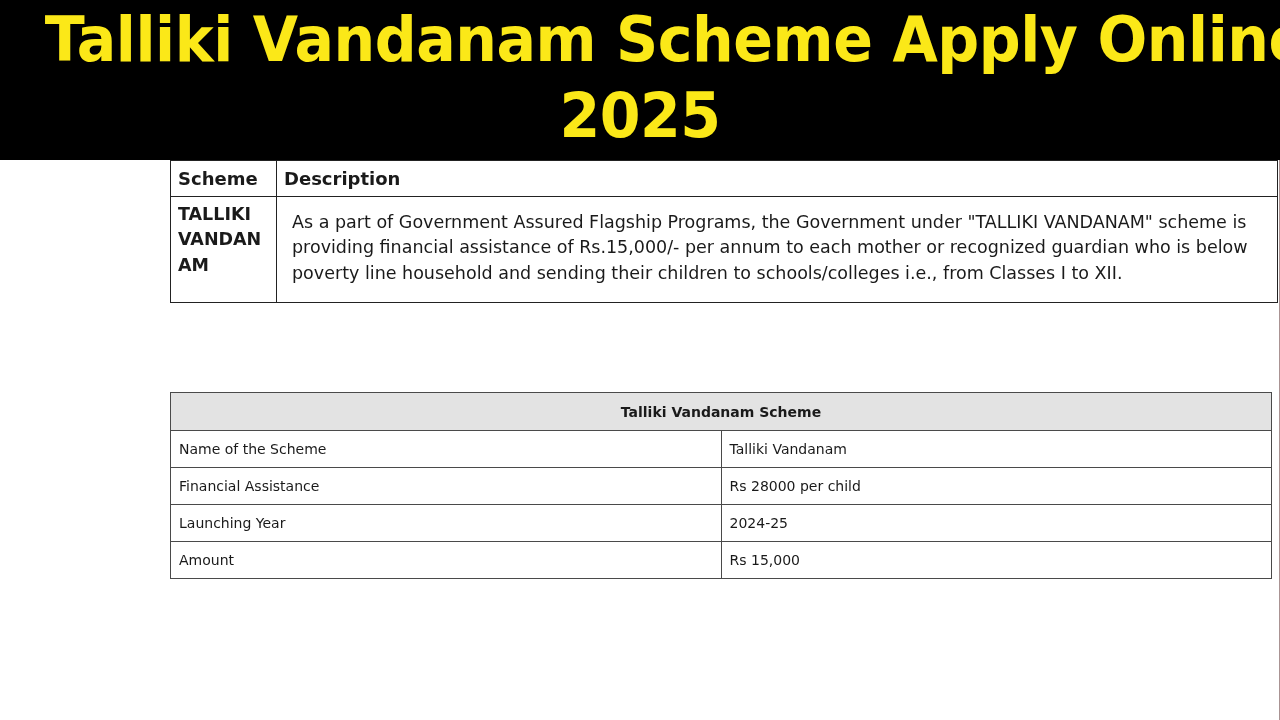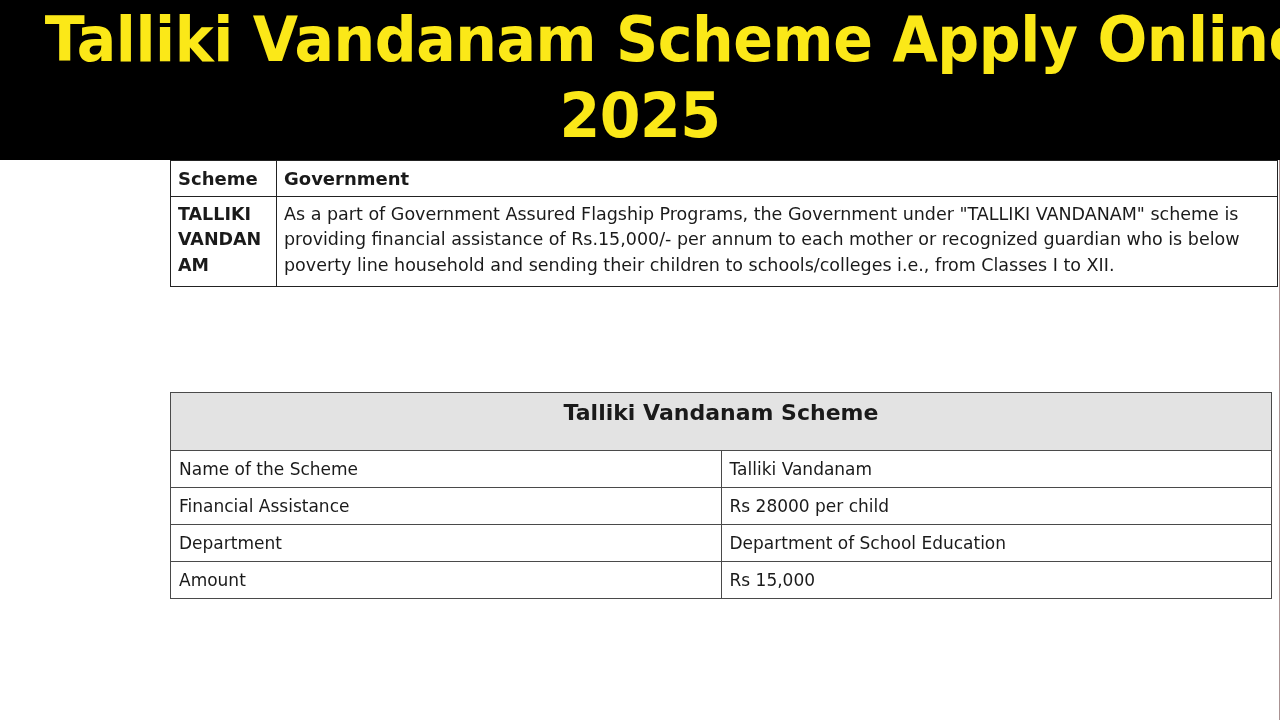--- a/index.html
+++ b/index.html
@@ -95,21 +95,21 @@
     font-size: 18px;
     line-height: 28.5px;
     word-break: break-all;
     padding-bottom: 46px;
   }
   .scheme-desc {
     padding-right: 4px;
     padding-bottom: 34px;
   }
   .scheme-desc p {
-    margin: 0;
+    margin: 8px;
   }
 
   
   #overview-heading {
     position: absolute;
     left: 166px;
     top: 352px;
     font-size: 23px;
     font-weight: bold;
     color: #111111;
@@ -134,34 +134,34 @@
     position: absolute;
     left: 166px;
     top: 232px;
     width: 1102px;
     border-collapse: collapse;
     table-layout: fixed;
     background: #ffffff;
   }
   #table-overview td, #table-overview th {
     border: 1.4px solid #4a4a4a;
-    font-size: 17px;
+    font-size: 14px;
     color: #1a1a1a;
     padding: 6px 8px 7px 8px;
     height: 23px;
     text-align: left;
     vertical-align: middle;
   }
   #table-overview thead th {
     background: #e3e3e3;
     text-align: center;
     font-weight: bold;
-    font-size: 22px;
+    font-size: 14px;
     padding-top: 7px;
-    padding-bottom: 25px;
+    padding-bottom: 7px;
   }
   .ov-label { width: 437px; }
 </style>
 </head>
 <body>
 
 <div id="banner">
   <div id="banner-inner">
     <span class="banner-line">Talliki Vandanam Scheme Apply Online</span>
     <span class="banner-line">2025</span>
@@ -169,21 +169,21 @@
 </div>
 
 <div id="doc">
 
   <div id="page-edge-rule"></div>
 
   <table id="table-scheme">
     <thead>
       <tr>
         <th class="col-scheme">Scheme</th>
-        <th>Government</th>
+        <th>Description</th>
       </tr>
     </thead>
     <tbody>
       <tr>
         <td class="col-scheme scheme-name">TALLIKI VANDANAM</td>
         <td class="scheme-desc">
           <p>As a    part of Government Assured     Flagship  Programs, the Government under "TALLIKI VANDANAM" scheme is providing financial assistance of Rs.15,000/- per annum to each mother or recognized guardian who is below poverty line household and sending their children to schools/colleges i.e., from Classes I to XII.</p>
         </td>
       </tr>
     </tbody>
@@ -201,22 +201,22 @@
     <tbody>
       <tr>
         <td class="ov-label">Name of the Scheme</td>
         <td>Talliki Vandanam</td>
       </tr>
       <tr>
         <td class="ov-label">Financial Assistance</td>
         <td>Rs 28000 per child</td>
       </tr>
       <tr>
-        <td class="ov-label">Department</td>
-        <td>Department of School Education</td>
+        <td class="ov-label">Launching Year</td>
+        <td>2024-25</td>
       </tr>
       <tr>
         <td class="ov-label">Amount</td>
         <td>Rs 15,000</td>
       </tr>
     </tbody>
   </table>
 
 </div>
 

